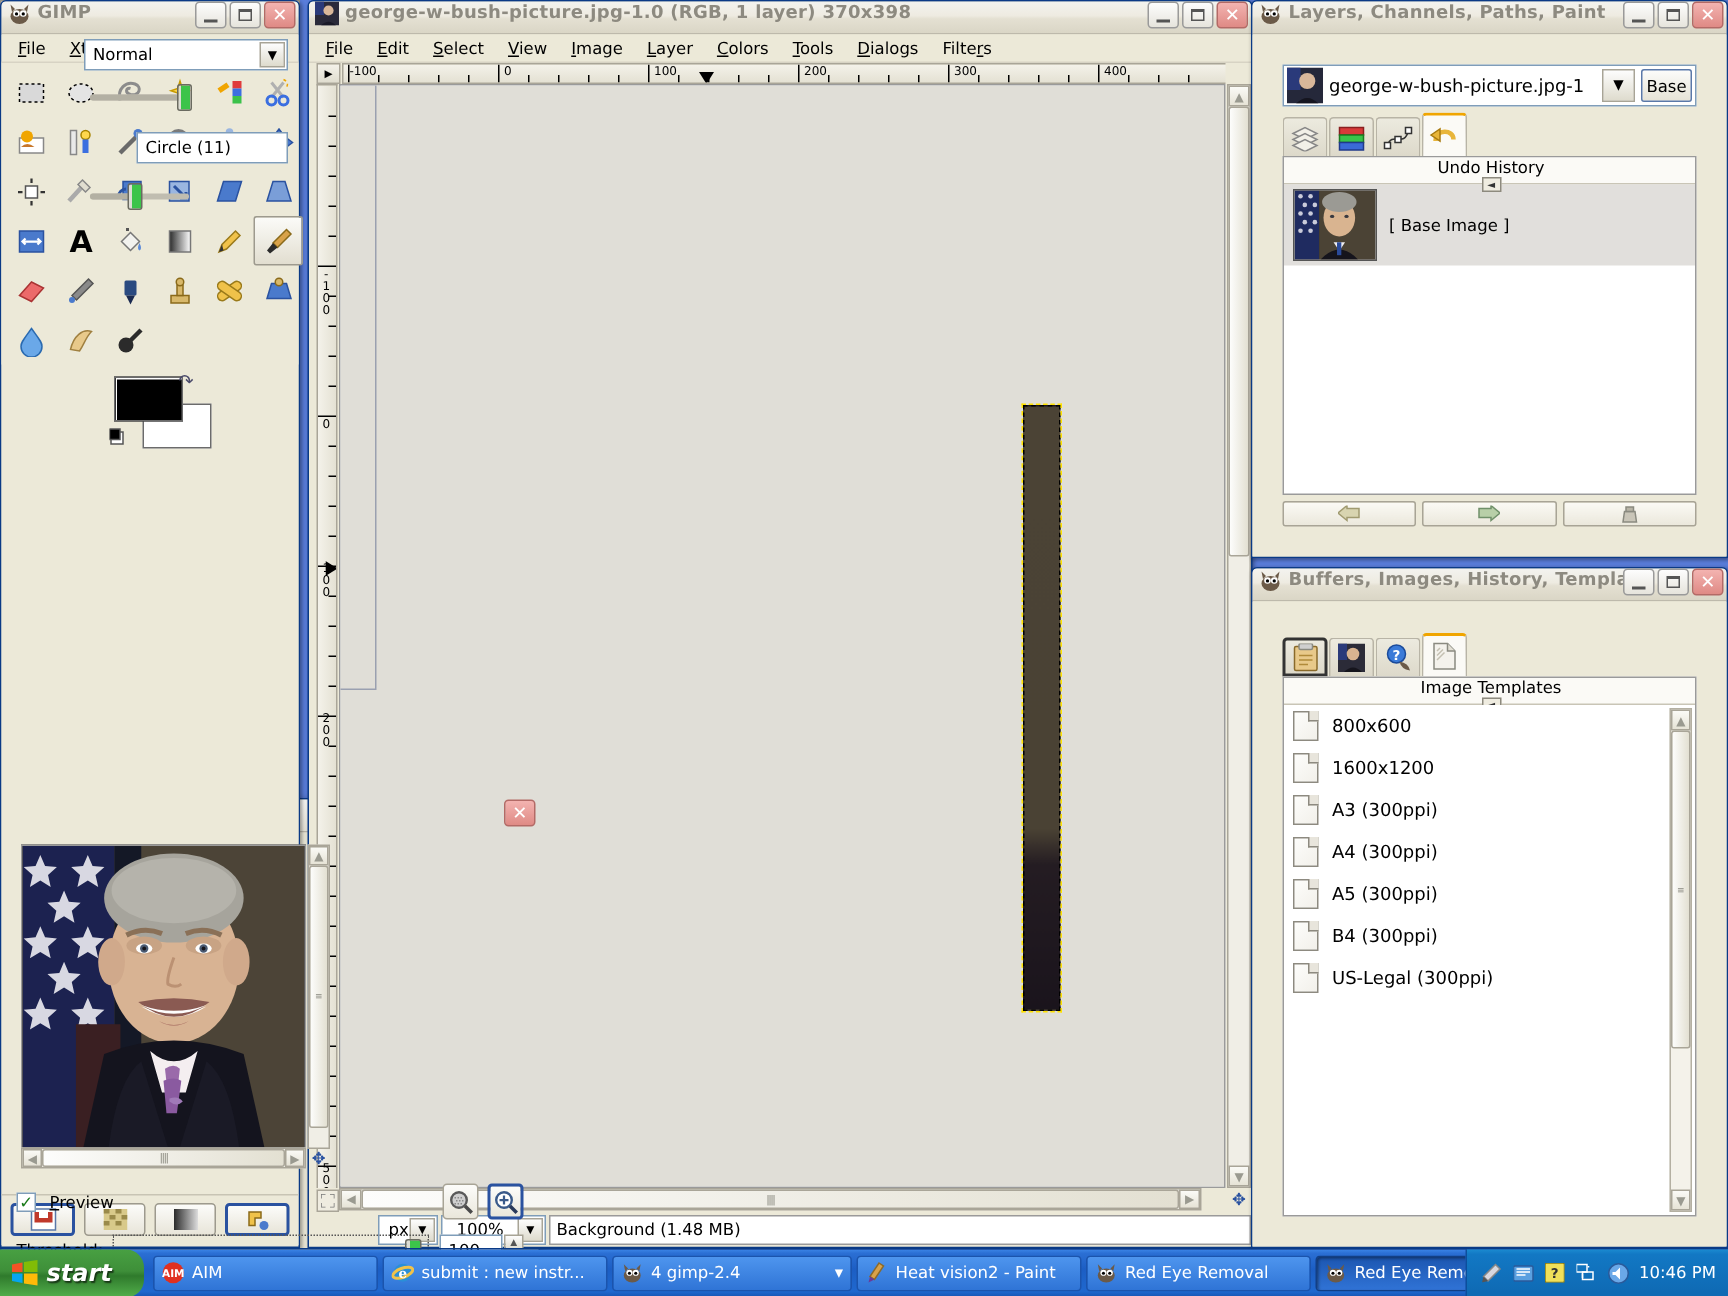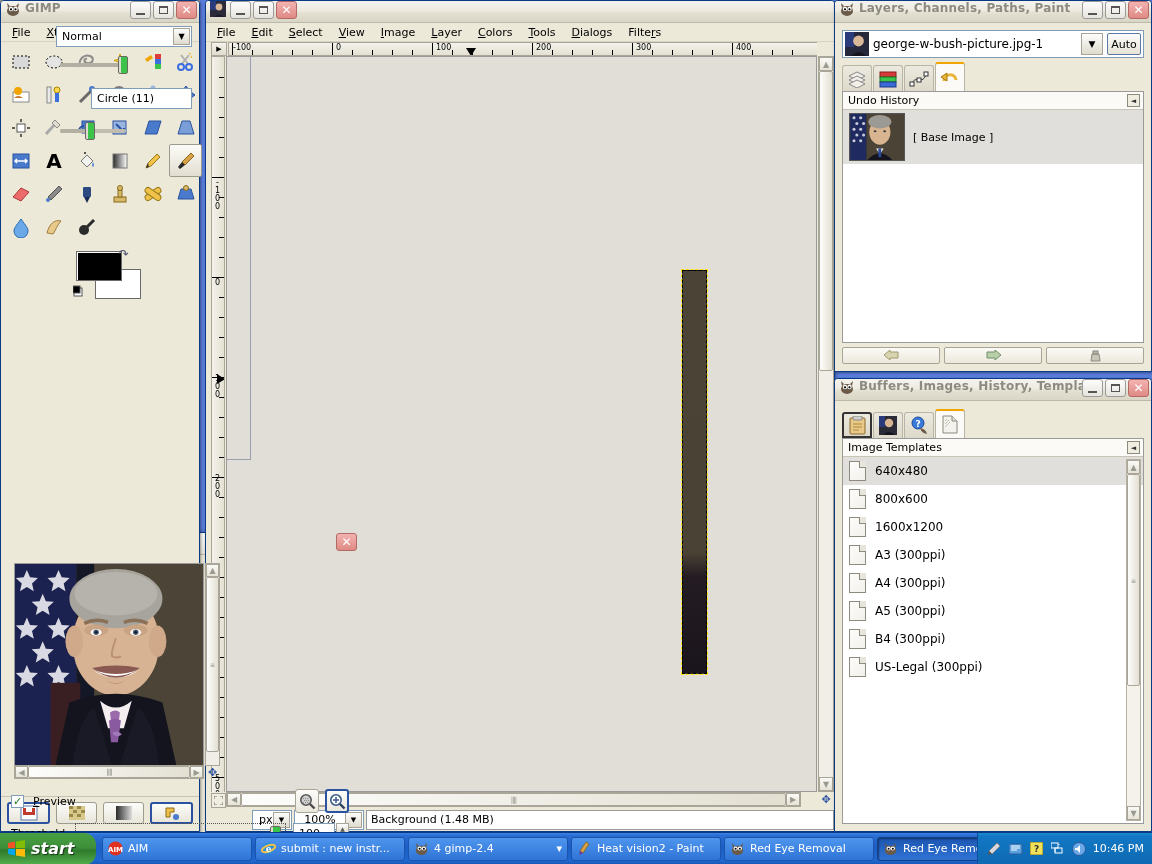--- a/index.html
+++ b/index.html
@@ -263,21 +263,21 @@
     background: linear-gradient(180deg,#fdfdfd,#dedbcd); border:1px solid #a8a496;
     display:flex;align-items:center;justify-content:center;font-size:7px;
   }
   .st-msg {
     flex:1; height:20px; border:1px solid #9a9a9a; background:#fff;
     display:flex; align-items:center; padding-left:4px; font-size:11px;
   }
 
   
   #layersdock { left:834px; top:0; width:318px; height:372px; }
-  .dock-body { background:#ece9d8; height: calc(100% - 22px); padding:7px;text-align:center; }
+  .dock-body { background:#ece9d8; height: calc(100% - 22px); padding:20px;text-align:center; }
   .img-combo {
     height:28px; border:1px solid #7f9db9; background:#fff;
     display:flex; align-items:center; position:relative; margin-bottom:3px;
   }
   .img-combo .thumb { width:24px;height:24px;margin:1px 4px 1px 2px; }
   .img-combo .lbl { font-size:12px; }
   .img-combo .arrow {
     position:absolute; right:40px; top:2px; width:22px; height:22px;
     background: linear-gradient(180deg,#fdfdfd,#dedbcd); border:1px solid #a8a496;
     display:flex;align-items:center;justify-content:center;font-size:9px;
@@ -299,20 +299,21 @@
     border-top:2px solid #f0a500;
   }
   .panel {
     background:#fff; border:1px solid #9a9a9a;
     flex:1; position:relative;
   }
   .panel-head {
     height:18px; background:#fbfaf6; border-bottom:1px solid #c9c5b6;
     display:flex;align-items:center;justify-content:space-between;padding:0 3px 0 5px;
     font-size:11px;
+    flex-direction:column;
   }
   .undo-row {
     display:flex; align-items:center; gap:8px;
     background:#e1dfdc; padding:3px 6px;
   }
   .undo-thumb { width:56px; height:48px; border:1px solid #555; }
   .undo-btns { display:flex; gap:4px; padding:4px 0 0 0; }
   .undo-btns .b {
     flex:1; height:17px; border:1px solid #a8a496; border-radius:2px;
     background: linear-gradient(180deg,#fbfaf5,#ebe8dc);
@@ -792,20 +793,21 @@
   </div>
 
   <div class="win" id="imgwin">
     <div class="titlebar">
       <svg class="tb-icon" viewBox="0 0 16 16">
         <rect width="16" height="16" fill="#2a2a3a"></rect>
         <rect x="0" y="0" width="6" height="9" fill="#2a3a7a"></rect>
         <circle cx="9" cy="6" r="3.4" fill="#d9b89a"></circle>
         <path d="M4 16 q5 -5 10 0 z" fill="#1a1a28"></path>
         </svg>
+      <span class="tb-text">george-w-bush-picture.jpg-1.0 (RGB, 1 layer) 370x398</span>
       <span class="tb-btns">
         <span class="tb-btn">
             <i class="minglyph"></i>
           </span>
         <span class="tb-btn">
             <i class="maxglyph"></i>
           </span>
         <span class="tb-btn close">
             <i class="closeglyph">✕</i>
           </span>
@@ -994,21 +996,21 @@
     <div class="dock-body" style="display:flex;flex-direction:column;">
       <div class="img-combo">
         <svg class="thumb" viewBox="0 0 16 16">
           <rect width="16" height="16" fill="#25283a"></rect>
           <rect x="0" y="0" width="6" height="10" fill="#2a3a7a"></rect>
           <circle cx="9" cy="6" r="3.6" fill="#d9b89a"></circle>
           <path d="M4 16 q5 -5 10 0 z" fill="#15151f"></path>
           </svg>
         <span class="lbl">george-w-bush-picture.jpg-1</span>
         <span class="arrow">▼</span>
-        <span class="auto-btn">Auto</span>
+        <span class="auto-btn">Base</span>
       </div>
 
       <div class="tabstrip">
         <div class="tab">
           <svg width="20" height="18" viewBox="0 0 20 18">
             <path d="M2 6 L10 2 L18 6 L10 10 Z" fill="#f2f0e8" stroke="#888"></path>
             <path d="M2 10 L10 6 L18 10 L10 14 Z" fill="#f2f0e8" stroke="#888"></path>
             <path d="M2 14 L10 10 L18 14 L10 18 Z" fill="#f2f0e8" stroke="#888"></path>
             </svg>
           </div>
@@ -1145,24 +1147,20 @@
             </svg>
           </div>
       </div>
 
       <div class="panel" style="position:relative;">
         <div class="panel-head">
           <span>Image Templates</span>
           <span class="dock-arrow">◄</span>
         </div>
         <div class="tmpl-list">
-          <div class="tmpl-item sel">
-            <i class="tmpl-ico"></i>
-            <span>640x480</span>
-            </div>
           <div class="tmpl-item">
             <i class="tmpl-ico"></i>
             <span>800x600</span>
             </div>
           <div class="tmpl-item">
             <i class="tmpl-ico"></i>
             <span>1600x1200</span>
             </div>
           <div class="tmpl-item">
             <i class="tmpl-ico"></i>

